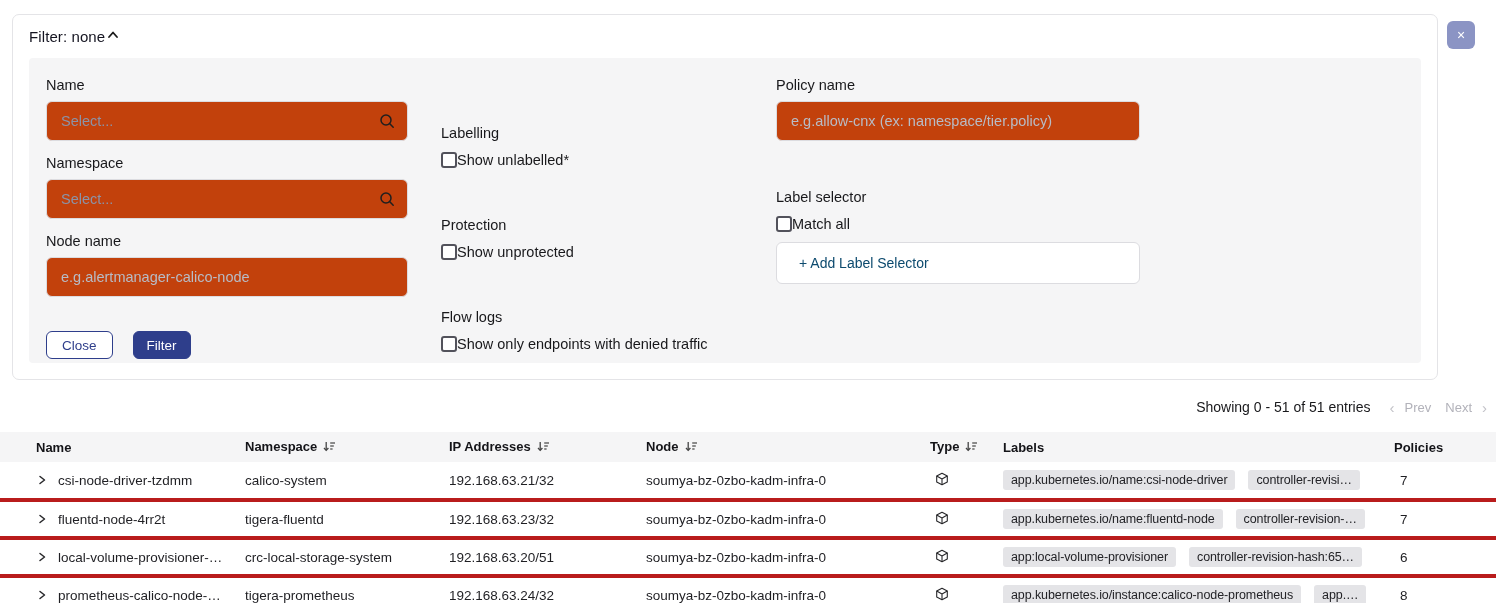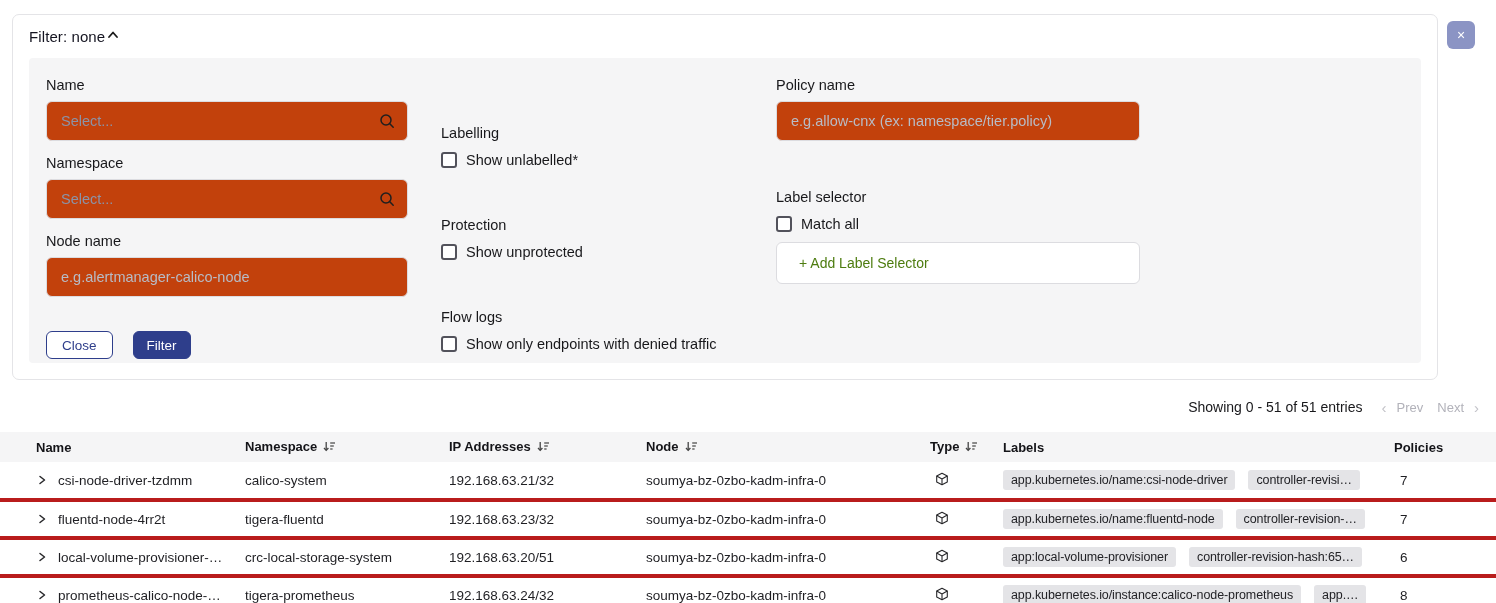--- a/index.html
+++ b/index.html
@@ -25,42 +25,42 @@
 
   .input-wrap { position:relative; margin-bottom:14px; }
   .f-input { width:100%; height:40px; background:#c2410c; border:1px solid #dcdce0;
     border-radius:6px; padding:0 38px 0 14px; font-size:14.5px; color:#18181b;
     font-family:"Liberation Sans", sans-serif; outline:none; }
   .f-input.plain { padding-right:14px; }
   .f-input.select::placeholder { color:#8b93a8; }
   .f-input.plain::placeholder { color:#b8bcc6; }
   .search-ic { position:absolute; right:12px; top:11px; }
 
-  .cb-row { display:flex; align-items:center; gap:9px; height:18px; margin-bottom:23px; }
+  .cb-row { display:flex; align-items:center; height:18px; margin-bottom:23px; }
   .cb-box { width:16px; height:16px; border:2px solid #52525b; border-radius:3px;
     background:#fff; flex:0 0 auto; cursor:pointer; }
   .cb-label { font-size:14.5px; color:#18181b; white-space:nowrap; }
   .col-3 .cb-row { margin-bottom:9px; }
 
   .btn-row { display:flex; align-items:center; margin-top:34px; }
   .btn { height:28px; border-radius:6px; font-size:13.5px; cursor:pointer;
     font-family:"Liberation Sans", sans-serif; display:inline-flex; align-items:center; }
   .btn-close { background:#fff; border:1.5px solid #2e3e8b; color:#2e3e8b; padding:0 15px; }
   .btn-filter { background:#2e3e8b; border:1.5px solid #2e3e8b; color:#fff; padding:0 13px; margin-left:20px; }
 
   .add-selector-btn { width:100%; height:42px; background:#fff; border:1px solid #dcdce0;
-    border-radius:6px; text-align:left; padding:0 0 0 22px; font-size:14px; color:#4d7c0f;
+    border-radius:6px; text-align:left; padding:0 0 0 22px; font-size:14px; color:#0c4a6e;
     cursor:pointer; font-family:"Liberation Sans", sans-serif; }
 
   .close-fab { position:absolute; left:1447px; top:21px; width:28px; height:28px;
     background:#8b94c4; border:none; border-radius:6px; color:#fff; font-size:14px;
     display:flex; align-items:center; justify-content:center; cursor:pointer; line-height:1; }
 
   
-  .pagination-row { position:absolute; top:397px; right:14px; height:20px;
+  .pagination-row { position:absolute; top:397px; right:6px; height:20px;
     display:flex; align-items:center; }
   .page-summary { font-size:14px; color:#18181b; margin-right:16px; }
   .pg-chev { color:#c2c2c8; font-size:15px; padding:0 3px; cursor:default; }
   .pg-link { color:#b2b2ba; font-size:13px; font-weight:500; padding:0 7px; cursor:default; }
 
   
   .endpoint-table { position:absolute; top:432px; left:0; width:1496px;
     border-collapse:collapse; table-layout:fixed; }
   .endpoint-table col.c1{width:245px}.endpoint-table col.c2{width:204px}
   .endpoint-table col.c3{width:197px}.endpoint-table col.c4{width:284px}

